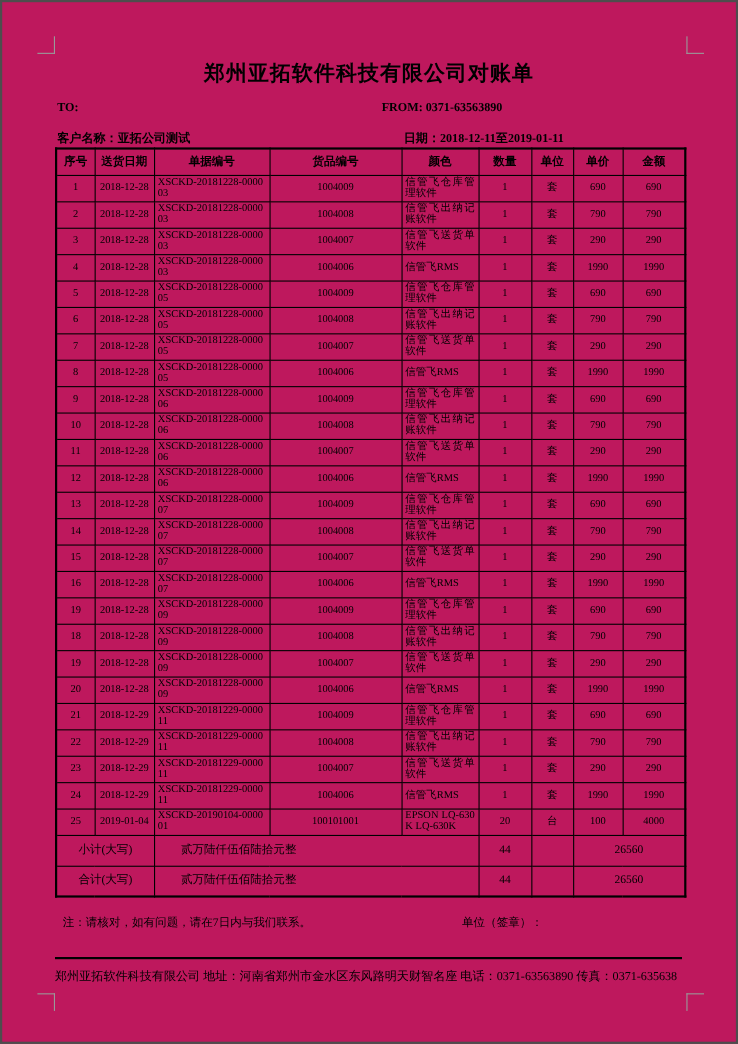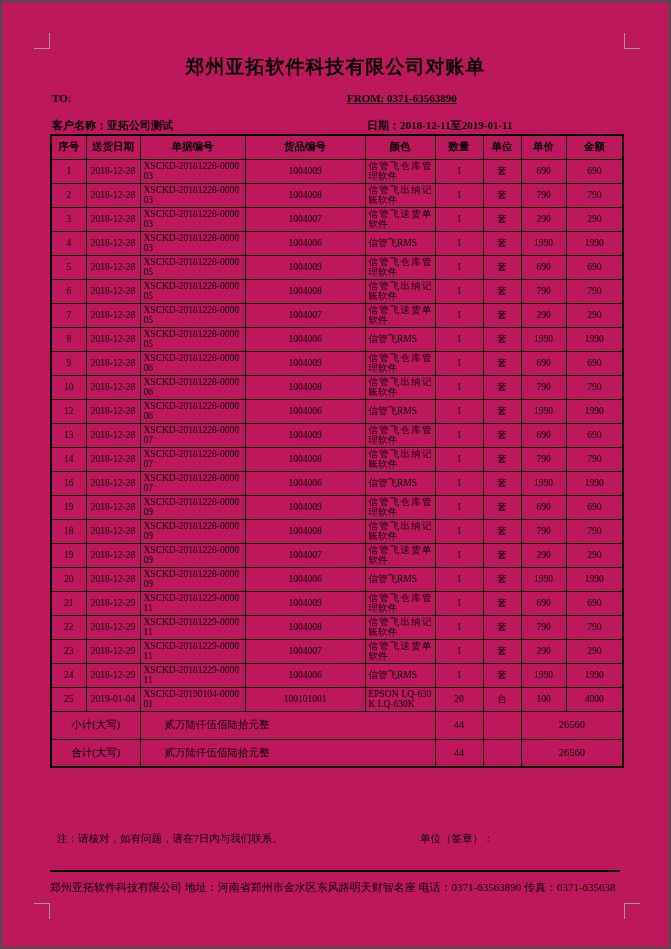--- a/index.html
+++ b/index.html
@@ -13,21 +13,21 @@
   .crop-tl { left:32px; top:31px; border-right:1px solid #999; border-bottom:1px solid #999; }
   .crop-tr { left:622px; top:31px; border-left:1px solid #999; border-bottom:1px solid #999; }
   .crop-bl { left:32px; top:901px; border-right:1px solid #999; border-top:1px solid #999; }
   .crop-br { left:622px; top:901px; border-left:1px solid #999; border-top:1px solid #999; }
 
   .title { position:absolute; top:52px; left:0; width:100%; text-align:center;
            font-size:19px; font-weight:bold; letter-spacing:1px; }
 
   .inforow { position:absolute; left:0; width:100%; height:16px; font-size:11px; font-weight:bold; }
   .inforow .lft { position:absolute; left:50px; top:0; }
-  .r1 { top:90px; } .r1 .rgt { position:absolute; left:345px; top:0;text-decoration:underline; }
+  .r1 { top:90px; } .r1 .rgt { position:absolute; left:345px; top:0; }
   .r2 { top:116px;text-align:right; } .r2 .rgt { position:absolute; left:365px; top:0; }
 
   table.stmt { position:absolute; top:132px; left:48px; width:572px;
                border-collapse:collapse; table-layout:fixed; border:2px solid #000; }
   .stmt th, .stmt td { border:1px solid #000; vertical-align:middle; }
   .stmt th { height:24px; font-size:10.5px; font-weight:bold; text-align:center; padding:0 1px; }
   .stmt tbody td { height:18px; font-size:9.5px; line-height:10.5px; text-align:center;
                    padding:1px 2px; word-break:break-all; }
   .stmt td.c2 { text-align:left; padding-left:3px; }
   .stmt td.c4 { text-align:justify; text-justify:inter-character; padding:1px 3px; }
@@ -194,20 +194,31 @@
           <td class="c1">2018-12-28</td>
           <td class="c2">XSCKD-20181228-000006</td>
           <td class="c3">1004008</td>
           <td class="c4">信管飞出纳记账软件</td>
           <td class="c5">1</td>
           <td class="c6">套</td>
           <td class="c7">790</td>
           <td class="c8">790</td>
         </tr>
         <tr>
+          <td class="c0">11</td>
+          <td class="c1">2018-12-28</td>
+          <td class="c2">XSCKD-20181228-000006</td>
+          <td class="c3">1004007</td>
+          <td class="c4">信管飞送货单软件</td>
+          <td class="c5">1</td>
+          <td class="c6">套</td>
+          <td class="c7">290</td>
+          <td class="c8">290</td>
+        </tr>
+        <tr>
           <td class="c0">12</td>
           <td class="c1">2018-12-28</td>
           <td class="c2">XSCKD-20181228-000006</td>
           <td class="c3">1004006</td>
           <td class="c4">信管飞RMS</td>
           <td class="c5">1</td>
           <td class="c6">套</td>
           <td class="c7">1990</td>
           <td class="c8">1990</td>
         </tr>
@@ -225,20 +236,31 @@
         <tr>
           <td class="c0">14</td>
           <td class="c1">2018-12-28</td>
           <td class="c2">XSCKD-20181228-000007</td>
           <td class="c3">1004008</td>
           <td class="c4">信管飞出纳记账软件</td>
           <td class="c5">1</td>
           <td class="c6">套</td>
           <td class="c7">790</td>
           <td class="c8">790</td>
+        </tr>
+        <tr>
+          <td class="c0">15</td>
+          <td class="c1">2018-12-28</td>
+          <td class="c2">XSCKD-20181228-000007</td>
+          <td class="c3">1004007</td>
+          <td class="c4">信管飞送货单软件</td>
+          <td class="c5">1</td>
+          <td class="c6">套</td>
+          <td class="c7">290</td>
+          <td class="c8">290</td>
         </tr>
         <tr>
           <td class="c0">16</td>
           <td class="c1">2018-12-28</td>
           <td class="c2">XSCKD-20181228-000007</td>
           <td class="c3">1004006</td>
           <td class="c4">信管飞RMS</td>
           <td class="c5">1</td>
           <td class="c6">套</td>
           <td class="c7">1990</td>

